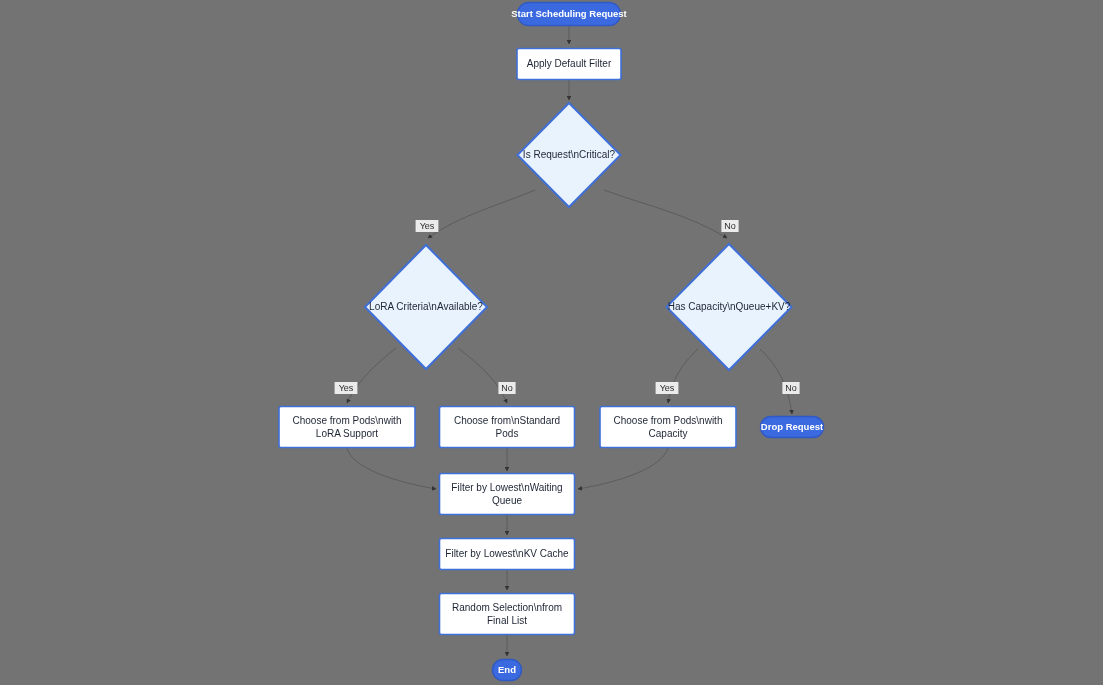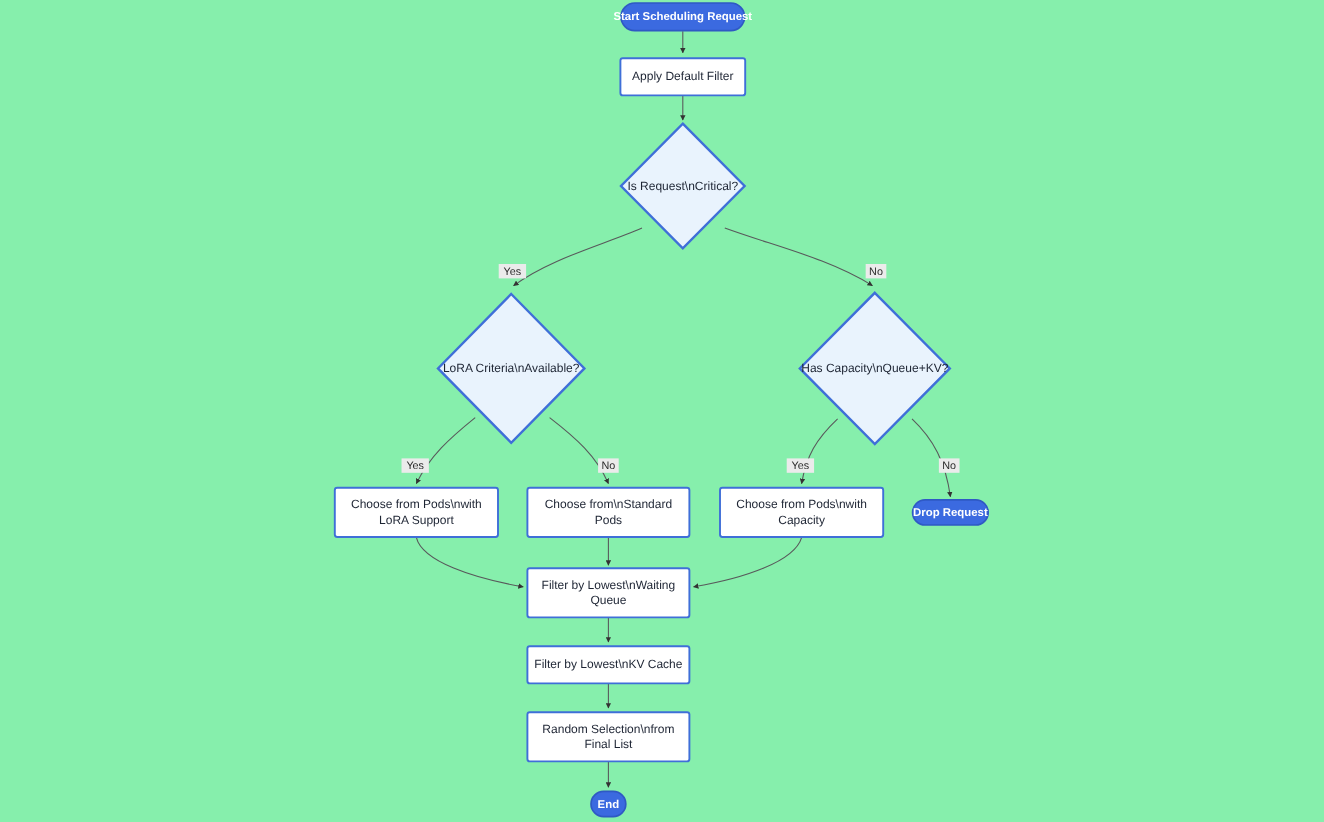--- a/index.html
+++ b/index.html
@@ -10,21 +10,21 @@
   body {
     width: 1103px;
     height: 685px;
     overflow: hidden;
     font-family: "Liberation Sans", sans-serif;
   }
   #flowchart-root {
     position: relative;
     width: 1103px;
     height: 685px;
-    background: #86efac;
+    background: #737373;
   }
   svg#flow-svg {
     display: block;
     width: 1103px;
     height: 685px;
   }
   .node-rect {
     fill: #ffffff;
     stroke: #3f6fd8;
     stroke-width: 1.6;

